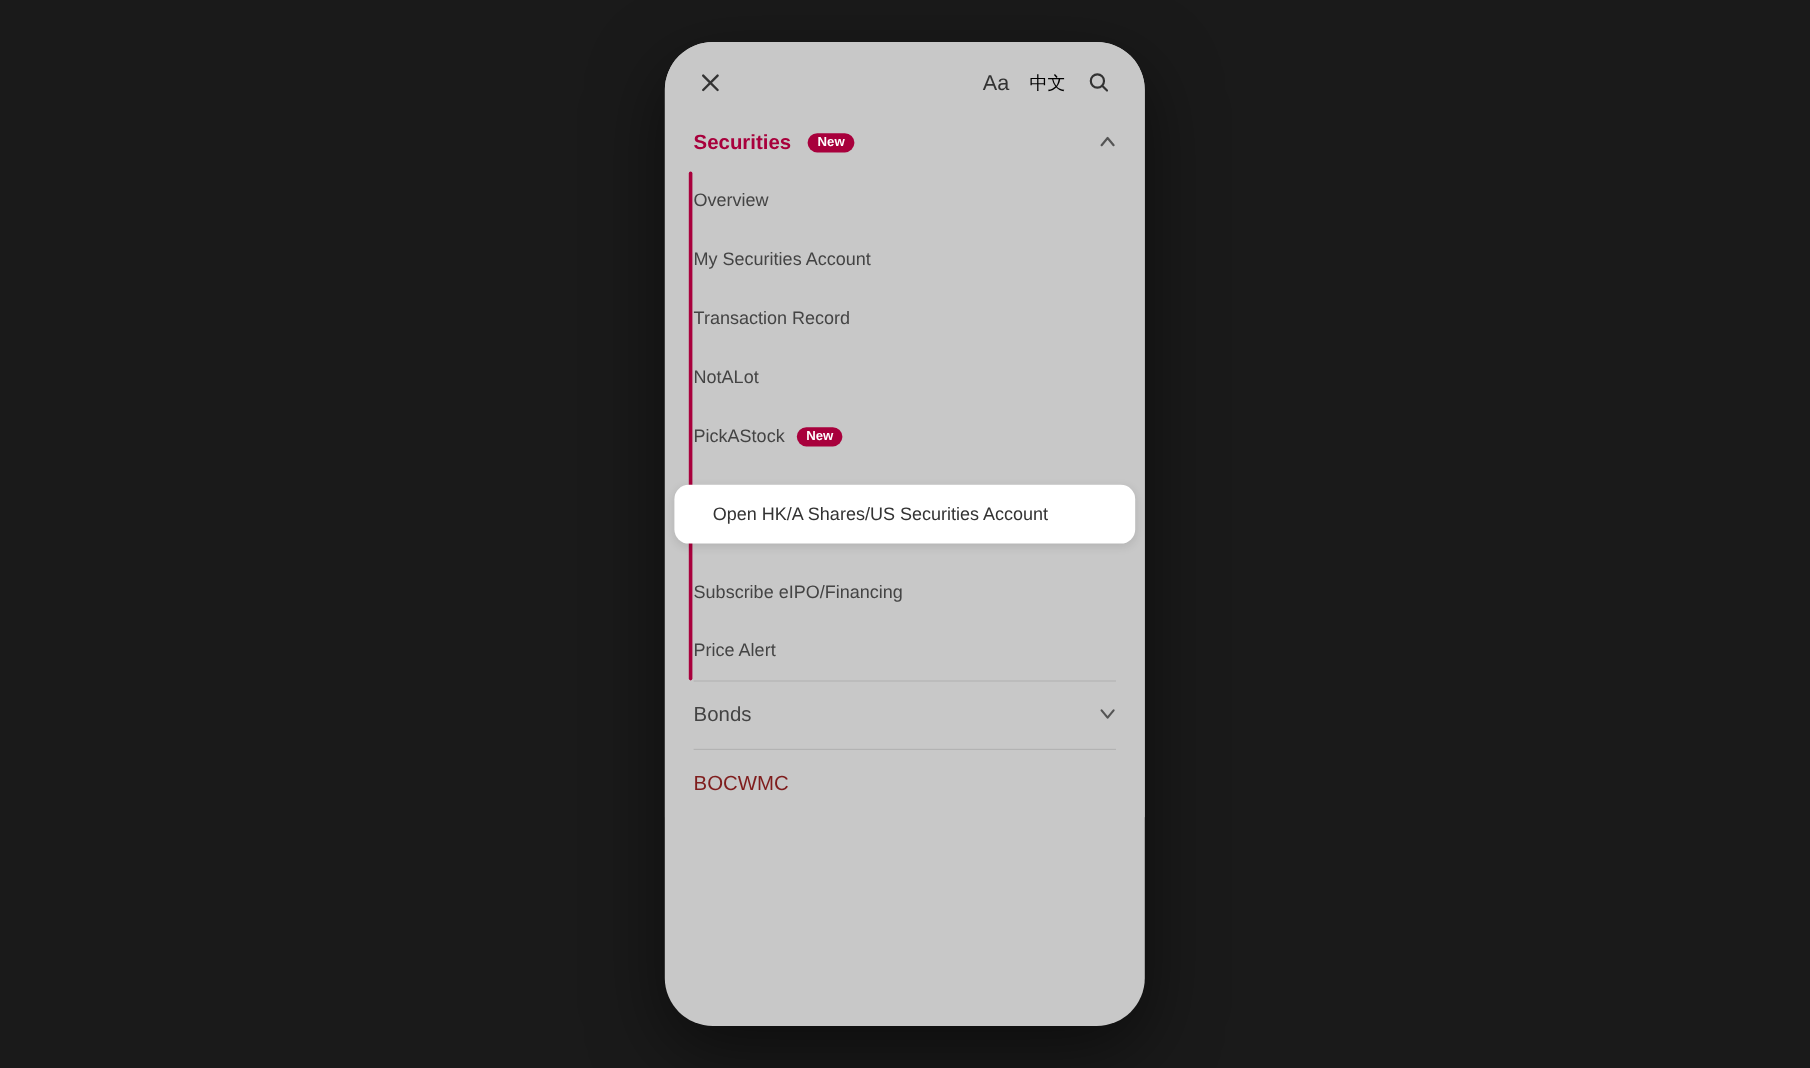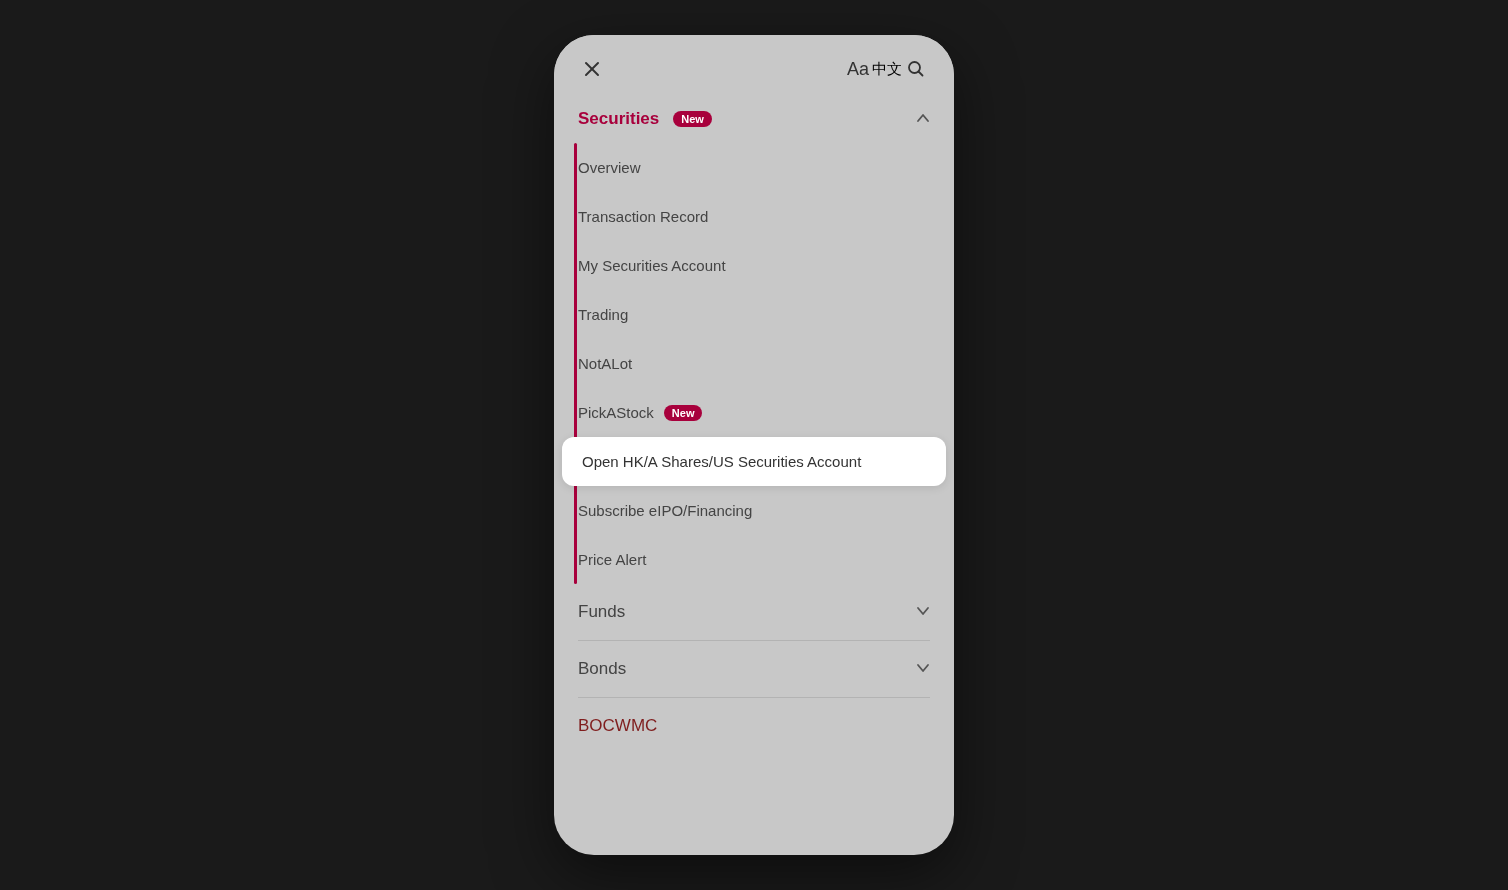--- a/index.html
+++ b/index.html
@@ -38,20 +38,21 @@
       width: 28px;
       height: 28px;
       display: flex;
       align-items: center;
       justify-content: center;
     }
 
     .top-bar-right {
       display: flex;
       align-items: center;
+      gap: 14px;
     }
 
     .top-bar-text {
       font-size: 15px;
       color: #000000;
     }
 
     .menu-content {
       background: #c8c8c8;
       padding: 0;
@@ -114,22 +115,22 @@
       font-size: 15px;
       color: #444;
       cursor: pointer;
       position: relative;
       background: transparent;
     }
 
     .menu-item.active {
       background: #ffffff;
       border-radius: 12px;
-      margin: 0 8px;
-      padding: 16px 20px 16px 20px;
+      margin: 16px 8px;
+      padding: 16px 20px 16px 32px;
       color: #333;
       font-weight: 400;
       box-shadow: 0 2px 8px rgba(0,0,0,0.1);
     }
 
     .menu-item .item-badge {
       background: #a8003c;
       color: #fff;
       font-size: 11px;
       font-weight: 600;
@@ -207,30 +208,27 @@
     </div>
 
     <div class="menu-items-container">
       <div class="left-accent"></div>
 
       <div class="menu-item">
         <span>Overview</span>
       </div>
 
       <div class="menu-item">
+        <span>My Securities Account</span>
+      </div>
+
+      <div class="menu-item">
         <span>Transaction Record</span>
       </div>
 
-      <div class="menu-item">
-        <span>My Securities Account</span>
-      </div>
-
-      <div class="menu-item">
-        <span>Trading</span>
-      </div>
 
       <div class="menu-item">
         <span>NotALot</span>
       </div>
 
       <div class="menu-item">
         <span>PickAStock</span>
         <span class="item-badge">New</span>
       </div>
 
@@ -242,28 +240,20 @@
       <div class="menu-item">
         <span>Subscribe eIPO/Financing</span>
       </div>
 
 
       <div class="menu-item">
         <span>Price Alert</span>
       </div>
     </div>
 
-    <div class="section-collapsed">
-      <span class="section-collapsed-title">Funds</span>
-      <div class="chevron-down">
-        <svg width="14" height="14" viewBox="0 0 14 14" fill="none">
-          <polyline points="2,4 7,10 12,4" stroke="#555" stroke-width="1.8" stroke-linecap="round" stroke-linejoin="round"></polyline>
-        </svg>
-      </div>
-    </div>
 
     <div class="divider"></div>
 
     <div class="section-collapsed">
       <span class="section-collapsed-title">Bonds</span>
       <div class="chevron-down">
         <svg width="14" height="14" viewBox="0 0 14 14" fill="none">
           <polyline points="2,4 7,10 12,4" stroke="#555" stroke-width="1.8" stroke-linecap="round" stroke-linejoin="round"></polyline>
         </svg>
       </div>

